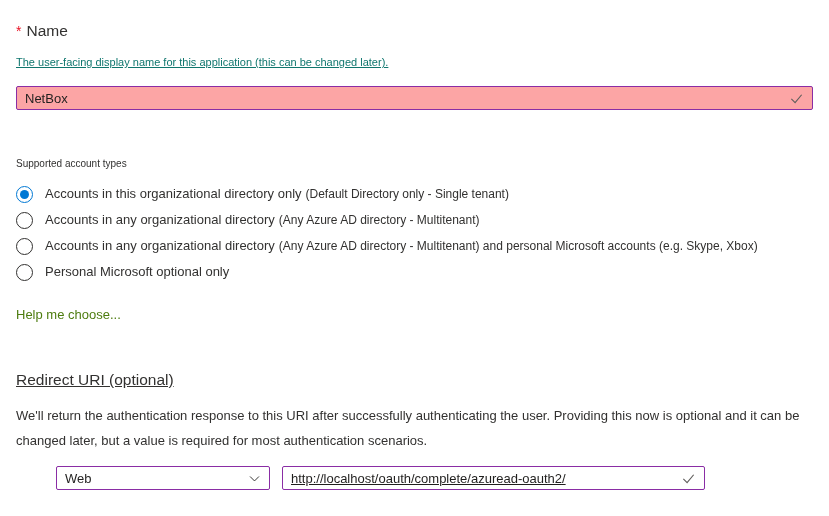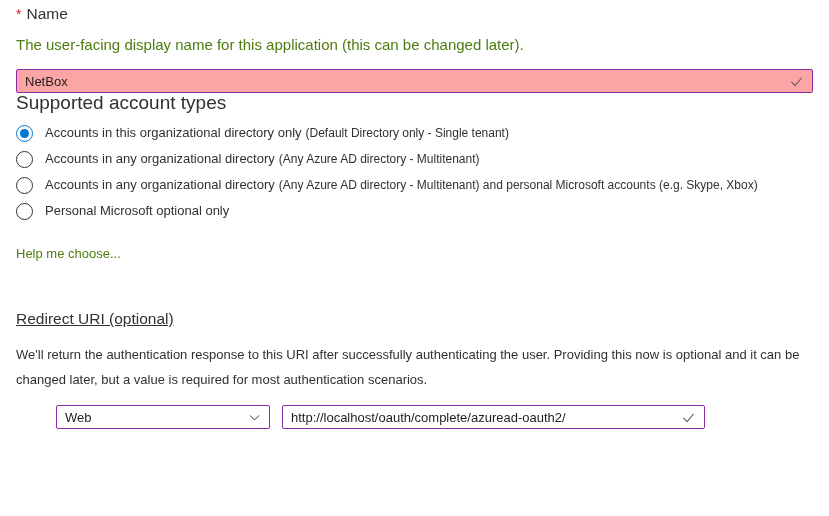--- a/index.html
+++ b/index.html
@@ -4,26 +4,26 @@
 <style>
   * { box-sizing: border-box; }
   html, body { margin: 0; padding: 0; }
   body {
     width: 829px; height: 516px;
     background: #ffffff;
     font-family: "Liberation Sans", sans-serif;
     color: #323130;
     overflow: hidden;
   }
-  .page { padding: 4px 16px 0 16px; }
+  .page { padding: 21px 16px 0 16px; }
 
   .field-label { font-size: 15.5px; line-height: 20px; color: #323130; }
   .required-star { color: #e81123; margin-right: 5px; font-size: 14px; }
 
-  .desc { font-size: 15px; line-height: 16px; margin-top: 13px; color: #4d7c0f; }
+  .desc { font-size: 11px; line-height: 16px; margin-top: 13px; color: #0f766e; text-decoration: underline; }
 
   .text-input-wrap {
     margin-top: 16px;
     height: 24px;
     border: 1px solid #8a2da5;
     border-radius: 2px;
     display: flex;
     align-items: center;
     background: #fca5a5;
   }
@@ -31,21 +31,21 @@
     flex: 1 1 auto;
     border: none; outline: none; background: transparent;
     font-family: "Liberation Sans", sans-serif;
     font-size: 13px;
     color: #201f1e;
     padding: 0 8px;
     min-width: 0;
   }
   .input-check { flex: none; display: flex; align-items: center; padding-right: 8px; }
 
-  .section-title { font-size: 19px; line-height: 20px; }
+  .section-title { font-size: 10px; line-height: 20px; margin-top: 44px; }
 
   .question { font-size: 13px; line-height: 16px; margin-top: 19px; }
 
   .radio-group { margin-top: 7px; }
   .radio-row { display: flex; align-items: center; height: 26px; cursor: default; }
   .radio-circle {
     flex: none;
     width: 17px; height: 17px;
     border: 1px solid #323130;
     border-radius: 50%;
@@ -100,20 +100,21 @@
     background: #fff;
   }
   .uri-input-wrap input {
     flex: 1 1 auto;
     border: none; outline: none; background: transparent;
     font-family: "Liberation Sans", sans-serif;
     font-size: 13px;
     color: #201f1e;
     padding: 0 8px;
     min-width: 0;
+    text-decoration: underline;
   }
 </style>
 </head>
 <body>
 
 <div class="page">
 
   
   <div class="field-label">
     <span class="required-star">*</span><span>Name</span>

